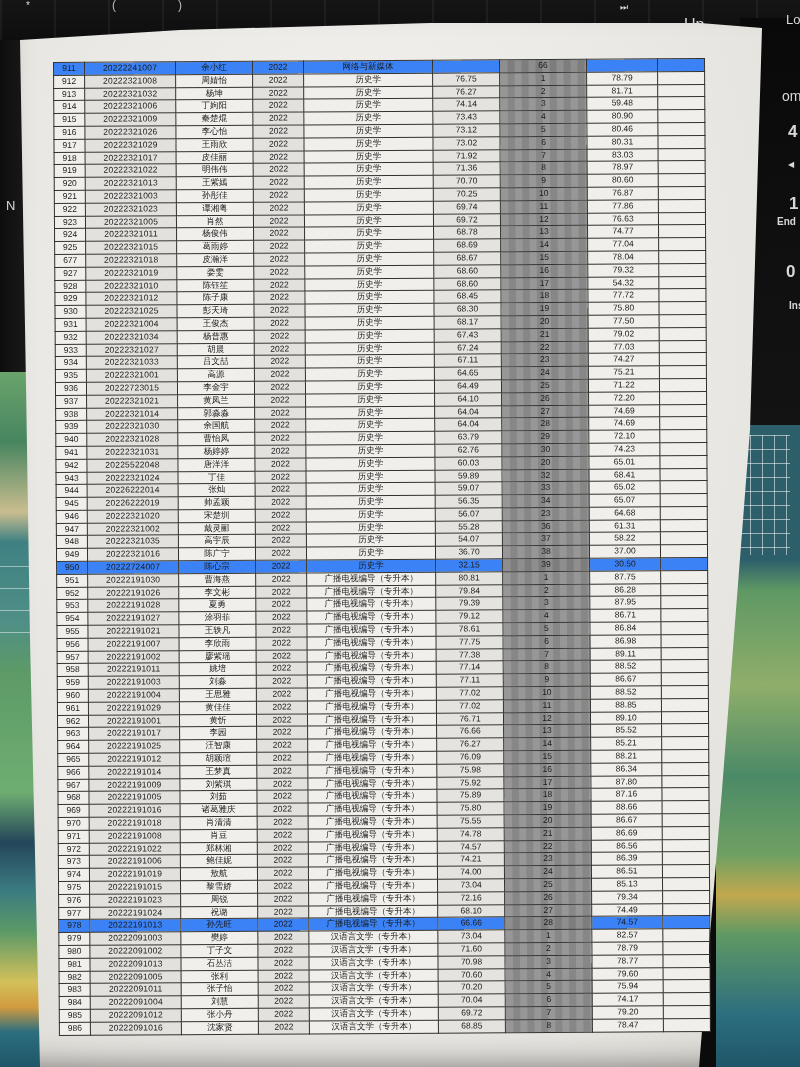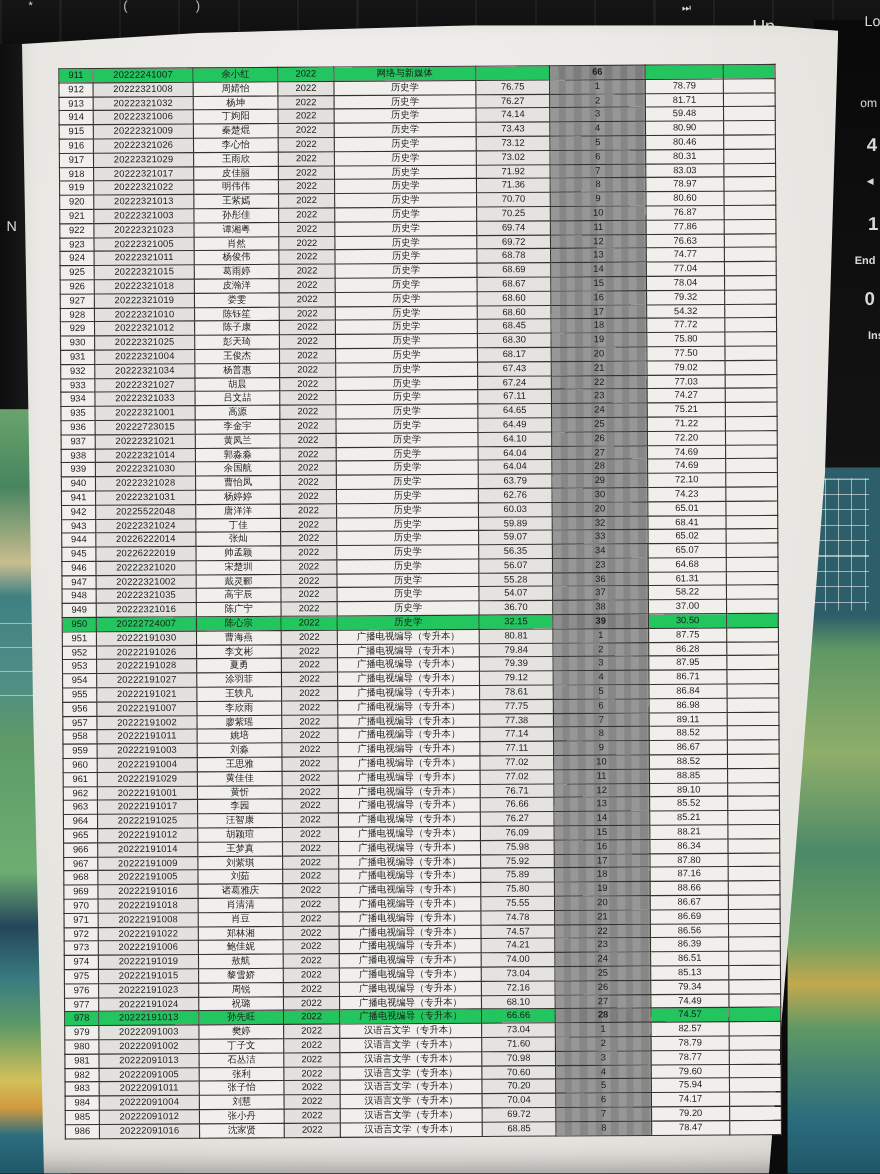--- a/index.html
+++ b/index.html
@@ -49,46 +49,46 @@
   .c-no{width:30px;}
   .c-id{width:90px;background:#e2e1dd;letter-spacing:.2px;}
   .c-name{width:76px;}
   .c-year{width:50px;background:#e2e1dd;}
   .c-major{width:128px;}
   .c-score1{width:66px;background:#e4e3df;}
   .c-rank{width:86px;background:#8f8f8f;
     background-image:repeating-linear-gradient(90deg,rgba(255,255,255,.07) 0 7px,rgba(0,0,0,.06) 7px 14px);}
   .c-score2{width:70px;}
   .c-blank{width:46px;}
-  tr.hl td{background:#22c55e;}
+  tr.hl td{background:#3b82f6;}
   tr.hl td.c-rank{background:#858585;
-    background-image:repeating-linear-gradient(90deg,rgba(255,255,255,.07) 0 7px,rgba(0,0,0,.06) 7px 14px);font-weight:bold;}
+    background-image:repeating-linear-gradient(90deg,rgba(255,255,255,.07) 0 7px,rgba(0,0,0,.06) 7px 14px);}
 </style>
 </head>
 <body>
 
 <div class="scene">
 
   <div class="bg-top"></div>
   <span class="keycap-glyph" style="left:26px;top:0;font-size:10px">*</span>
   <span class="keycap-glyph" style="left:112px;top:-2px;font-size:12px;color:#bbb">(</span>
   <span class="keycap-glyph" style="left:178px;top:-2px;font-size:12px;color:#bbb">)</span>
   <span class="keycap-glyph" style="left:620px;top:2px;font-size:9px">⏭</span>
   <span class="keycap-glyph" style="left:684px;top:16px;font-size:16px">Up</span>
   <span class="keycap-glyph" style="left:786px;top:12px;font-size:13px">Lo</span>
 
   <div class="bg-left-dark"></div>
   <span class="keycap-glyph" style="left:6px;top:198px;font-size:13px">N</span>
 
   <div class="bg-right-keys"></div>
-  <span class="keycap-glyph" style="left:782px;top:88px;font-size:11px">om</span>
+  <span class="keycap-glyph" style="left:782px;top:88px;font-size:14px">om</span>
   <span class="keycap-glyph" style="left:788px;top:122px;font-size:17px;font-weight:bold">4</span>
   <span class="keycap-glyph" style="left:788px;top:160px;font-size:8px">◀</span>
   <span class="keycap-glyph" style="left:789px;top:194px;font-size:17px;font-weight:bold">1</span>
-  <span class="keycap-glyph" style="left:777px;top:232px;font-size:10px;font-weight:bold">End</span>
+  <span class="keycap-glyph" style="left:777px;top:216px;font-size:10px;font-weight:bold">End</span>
   <span class="keycap-glyph" style="left:786px;top:262px;font-size:17px;font-weight:bold">0</span>
   <span class="keycap-glyph" style="left:789px;top:300px;font-size:10px;font-weight:bold">Ins</span>
 
   <div class="bg-mat-left"></div>
   <div class="bg-mat-right"></div>
 
   <div class="paper"></div>
 
   <div class="table-wrap">
     <table>
@@ -252,21 +252,21 @@
             <td class="c-id">20222321015</td>
             <td class="c-name">葛雨婷</td>
             <td class="c-year">2022</td>
             <td class="c-major">历史学</td>
             <td class="c-score1">68.69</td>
             <td class="c-rank">14</td>
             <td class="c-score2">77.04</td>
             <td class="c-blank"></td>
           </tr>
           <tr>
-            <td class="c-no">926</td>
+            <td class="c-no">677</td>
             <td class="c-id">20222321018</td>
             <td class="c-name">皮瀚洋</td>
             <td class="c-year">2022</td>
             <td class="c-major">历史学</td>
             <td class="c-score1">68.67</td>
             <td class="c-rank">15</td>
             <td class="c-score2">78.04</td>
             <td class="c-blank"></td>
           </tr>
           <tr>

